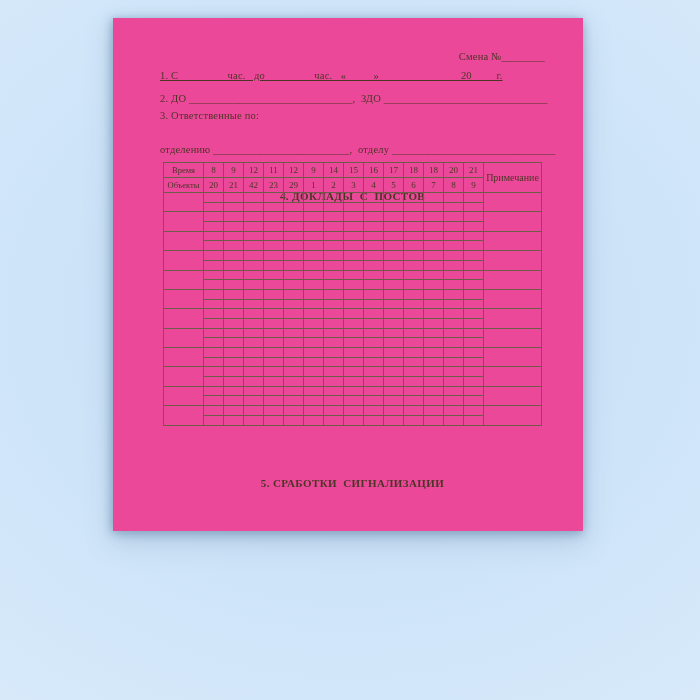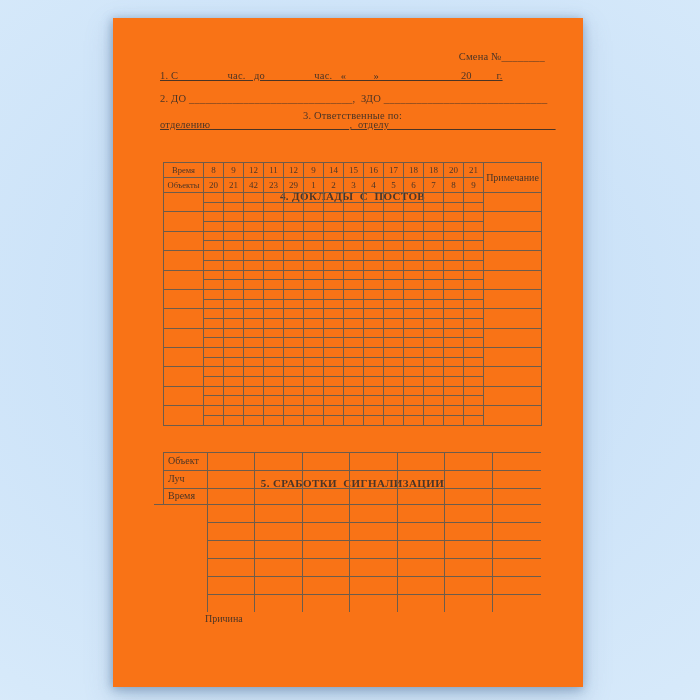--- a/index.html
+++ b/index.html
@@ -2,33 +2,33 @@
 <html><head>
 <meta charset="utf-8">
 <style>
   html,body{margin:0;padding:0;}
   body{
     width:700px;height:700px;overflow:hidden;
     background:radial-gradient(ellipse 130% 110% at 50% 45%, #cbe2f8 25%, #d6e9fa 60%, #ecf5fd 100%);
     font-family:"Liberation Serif", serif;
   }
   .page{
-    position:absolute;left:113px;top:18px;width:470px;height:669px;
-    background:#f97316;
+    position:absolute;left:113px;top:18px;width:470px;height:513px;
+    background:#ec4899;
     box-shadow:0 3px 10px rgba(110,140,175,.55), 0 10px 26px rgba(110,140,175,.30), -2px 0 8px rgba(120,150,185,.35);
     color:#4c3526;
   }
   .abs{position:absolute;}
   .line{white-space:pre;font-size:10.5px;letter-spacing:.2px;}
   .content-l{left:47px;width:385px;}
   .smena{top:33px;text-align:right;}
   .l1{top:52px;text-decoration:underline;}
   .l2{top:75px;}
-  .l3{top:92px;text-align:center;}
-  .l4{top:101px;text-decoration:underline;}
+  .l3{top:92px;}
+  .l4{top:126px;}
   .sec-title{font-weight:bold;font-size:11px;text-align:center;white-space:pre;letter-spacing:.4px;margin-top:46px;}
   .t4{top:126px;}
   .t5{top:413px;}
 
   
   table.t1{
     position:absolute;left:50px;top:144px;
     border-collapse:collapse;table-layout:fixed;width:378px;
   }
   .t1 th,.t1 td{
@@ -512,40 +512,14 @@
           <td></td>
           <td></td>
           <td></td>
           <td></td>
         </tr>
       </tbody>
     </table>
 
   <div class="abs content-l sec-title t5">5. СРАБОТКИ  СИГНАЛИЗАЦИИ</div>
 
-  <div class="t2">
-
-    <i class="h" style="top:0;left:0;width:378px"></i>
-    <i class="h" style="top:18px;left:0;width:378px"></i>
-    <i class="h" style="top:36px;left:0;width:378px"></i>
-    <i class="h" style="top:52px;left:-9px;width:387px"></i>
-    <i class="h" style="top:70px;left:44px;width:334px"></i>
-    <i class="h" style="top:88px;left:44px;width:334px"></i>
-    <i class="h" style="top:106px;left:44px;width:334px"></i>
-    <i class="h" style="top:124px;left:44px;width:334px"></i>
-    <i class="h" style="top:142px;left:44px;width:334px"></i>
-
-    <i class="v" style="left:0;top:0;height:52px"></i>
-    <i class="v" style="left:44px;top:0;height:160px"></i>
-    <i class="v" style="left:91px;top:0;height:160px"></i>
-    <i class="v" style="left:139px;top:0;height:160px"></i>
-    <i class="v" style="left:186px;top:0;height:160px"></i>
-    <i class="v" style="left:234px;top:0;height:160px"></i>
-    <i class="v" style="left:281px;top:0;height:160px"></i>
-    <i class="v" style="left:329px;top:0;height:160px"></i>
-
-    <span class="t2lbl" style="top:3px">Объект</span>
-    <span class="t2lbl" style="top:21px">Луч</span>
-    <span class="t2lbl" style="top:38px">Время</span>
-    <span class="cause">Причина</span>
-  </div>
 
 </div>
 
 </body></html>

